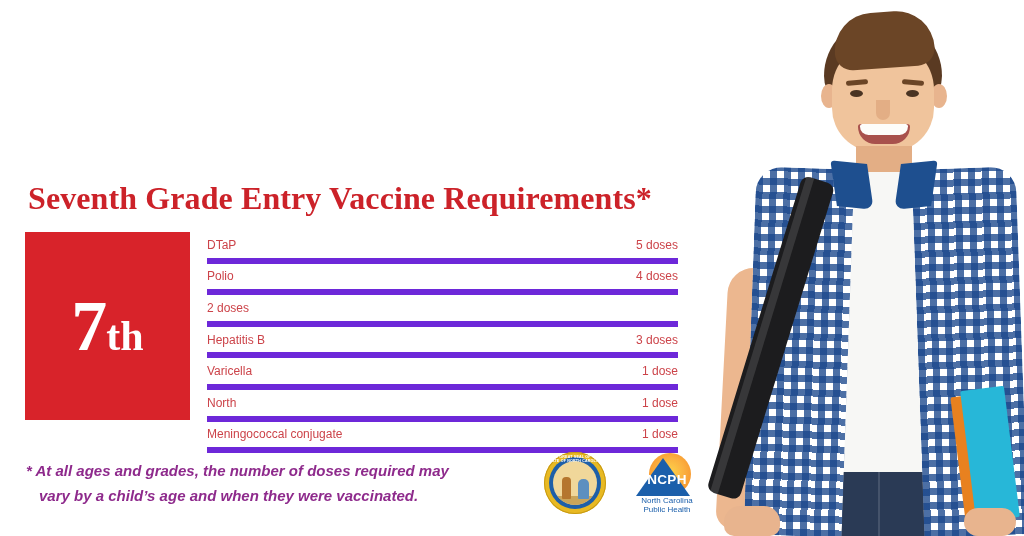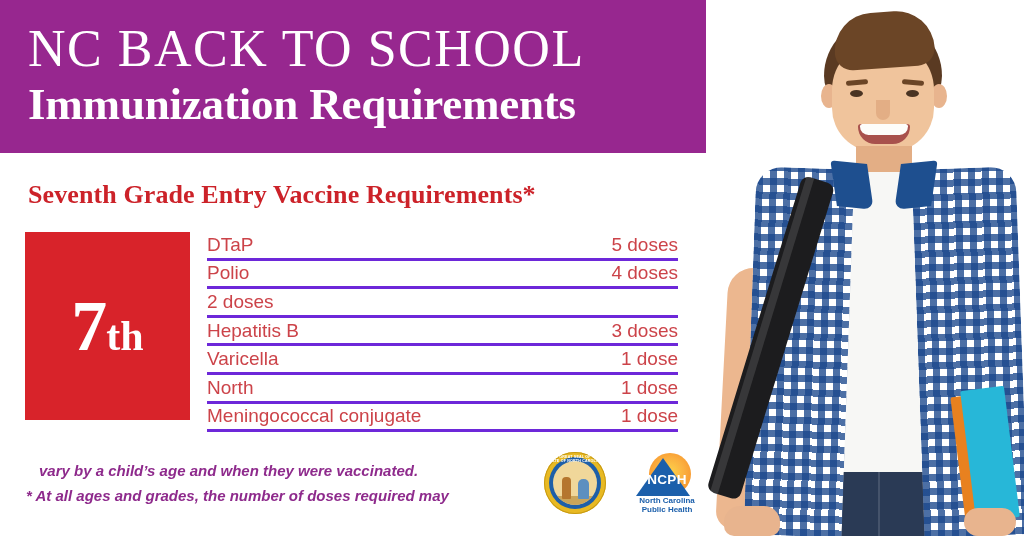--- a/index.html
+++ b/index.html
@@ -15,38 +15,38 @@
               font-size:52px;line-height:54px;letter-spacing:1.5px;
               font-weight:400;color:#ffffff;white-space:nowrap;}
   .title-sub{position:absolute;left:28px;top:79px;
              font-family:"Liberation Serif", serif;
              font-size:45px;line-height:50px;letter-spacing:-0.2px;
              font-weight:700;color:#ffffff;white-space:nowrap;}
 
   
   .section-heading{position:absolute;left:28px;top:180px;
                    font-family:"Liberation Serif", serif;
-                   font-size:26px;font-weight:700;color:#cc2229;
+                   font-size:32px;font-weight:700;color:#cc2229;
                    letter-spacing:0.1px;white-space:nowrap;}
 
   
   .grade-badge{position:absolute;left:25px;top:232px;width:165px;height:188px;
                background:#d8232a;}
   .grade-badge-inner{position:absolute;left:0;right:0;top:50%;
                      transform:translateY(-50%);text-align:center;
                      color:#ffffff;font-family:"Liberation Serif", serif;
                      line-height:1;white-space:nowrap;}
   .grade-num{font-size:72px;font-weight:700;letter-spacing:-1px;}
   .grade-ord{font-size:42px;font-weight:700;}
 
   
   .vax-table{position:absolute;left:207px;top:232px;width:471px;}
   .vax-row{display:flex;align-items:center;justify-content:space-between;
-           height:25.6px;border-bottom:3px solid #6d28d9;
-           color:#cc4349;font-size:19px;}
+           height:25.6px;border-bottom:6px solid #6d28d9;
+           color:#cc4349;font-size:12px;}
   .vax-row:first-child{border-top:none;}
   .vax-name{white-space:nowrap;}
   .vax-doses{white-space:nowrap;}
 
   
   .footnote{position:absolute;left:26px;top:458px;width:510px;
             color:#8e2a8c;font-size:15px;line-height:25px;
             font-weight:700;font-style:italic;}
   .footnote .fn-line{display:block;}
   .footnote .fn-line2{padding-left:13px;}
@@ -76,21 +76,21 @@
   .ncph-sun{position:absolute;left:19px;top:1px;width:42px;height:42px;
             border-radius:50%;
             background:radial-gradient(circle at 50% 45%, #fdd24a 0%, #fbb040 45%, #f58220 100%);}
   .ncph-tri{position:absolute;left:6px;top:6px;width:0;height:0;
             border-left:27px solid transparent;border-right:27px solid transparent;
             border-bottom:38px solid #1b5fab;}
   .ncph-acro{position:absolute;left:0;right:0;top:20px;text-align:center;
              font-size:13.5px;font-weight:700;color:#ffffff;
              letter-spacing:.3px;font-family:"Liberation Sans", sans-serif;}
   .ncph-cap{position:absolute;left:0;right:0;top:44px;text-align:center;
-            font-size:8px;line-height:9.2px;font-weight:700;color:#1b5fab;}
+            font-size:8px;line-height:9.2px;font-weight:400;color:#1b5fab;}
 
   
   .photo{position:absolute;left:706px;top:0;width:318px;height:536px;
          background:#ffffff;overflow:hidden;}
   .ph-hair{position:absolute;left:118px;top:18px;width:118px;height:92px;
            background:#5a3a22;border-radius:58px 58px 34px 34px;}
   .ph-hair2{position:absolute;left:128px;top:12px;width:100px;height:56px;
             background:#6b4526;border-radius:52px 52px 24px 24px;
             transform:rotate(-4deg);}
   .ph-ear{position:absolute;top:84px;width:16px;height:24px;
@@ -155,24 +155,20 @@
   .ph-hand-l{position:absolute;left:18px;top:506px;width:56px;height:30px;
              background:#e8b48e;border-radius:16px 16px 10px 10px;}
   .ph-hand-r{position:absolute;left:258px;top:508px;width:52px;height:28px;
              background:#e8b48e;border-radius:14px;}
 </style>
 </head>
 <body>
 
 <div id="poster">
 
-  <div class="header-band">
-    <div class="title-main">NC BACK TO SCHOOL</div>
-    <div class="title-sub">Immunization Requirements</div>
-  </div>
 
   <div class="section-heading">Seventh Grade Entry Vaccine Requirements*</div>
 
   <div class="grade-badge">
     <div class="grade-badge-inner">
       <span class="grade-num">7</span><span class="grade-ord">th</span>
     </div>
   </div>
 
   <div class="vax-table">
@@ -199,22 +195,22 @@
       <span class="vax-name">North</span>
       <span class="vax-doses">1 dose</span>
     </div>
     <div class="vax-row">
       <span class="vax-name">Meningococcal conjugate</span>
       <span class="vax-doses">1 dose</span>
     </div>
   </div>
 
   <div class="footnote">
+    <span class="fn-line">* At all ages and grades, the number of doses required may</span>
     <span class="fn-line fn-line2">vary by a child’s age and when they were vaccinated.</span>
-    <span class="fn-line">* At all ages and grades, the number of doses required may</span>
   </div>
 
   <div class="logos">
 
     <div class="seal">
       <div class="seal-ring"></div>
       <div class="seal-face">
         <div class="seal-ground"></div>
         <div class="seal-fig a"></div>
         <div class="seal-fig b"></div>

